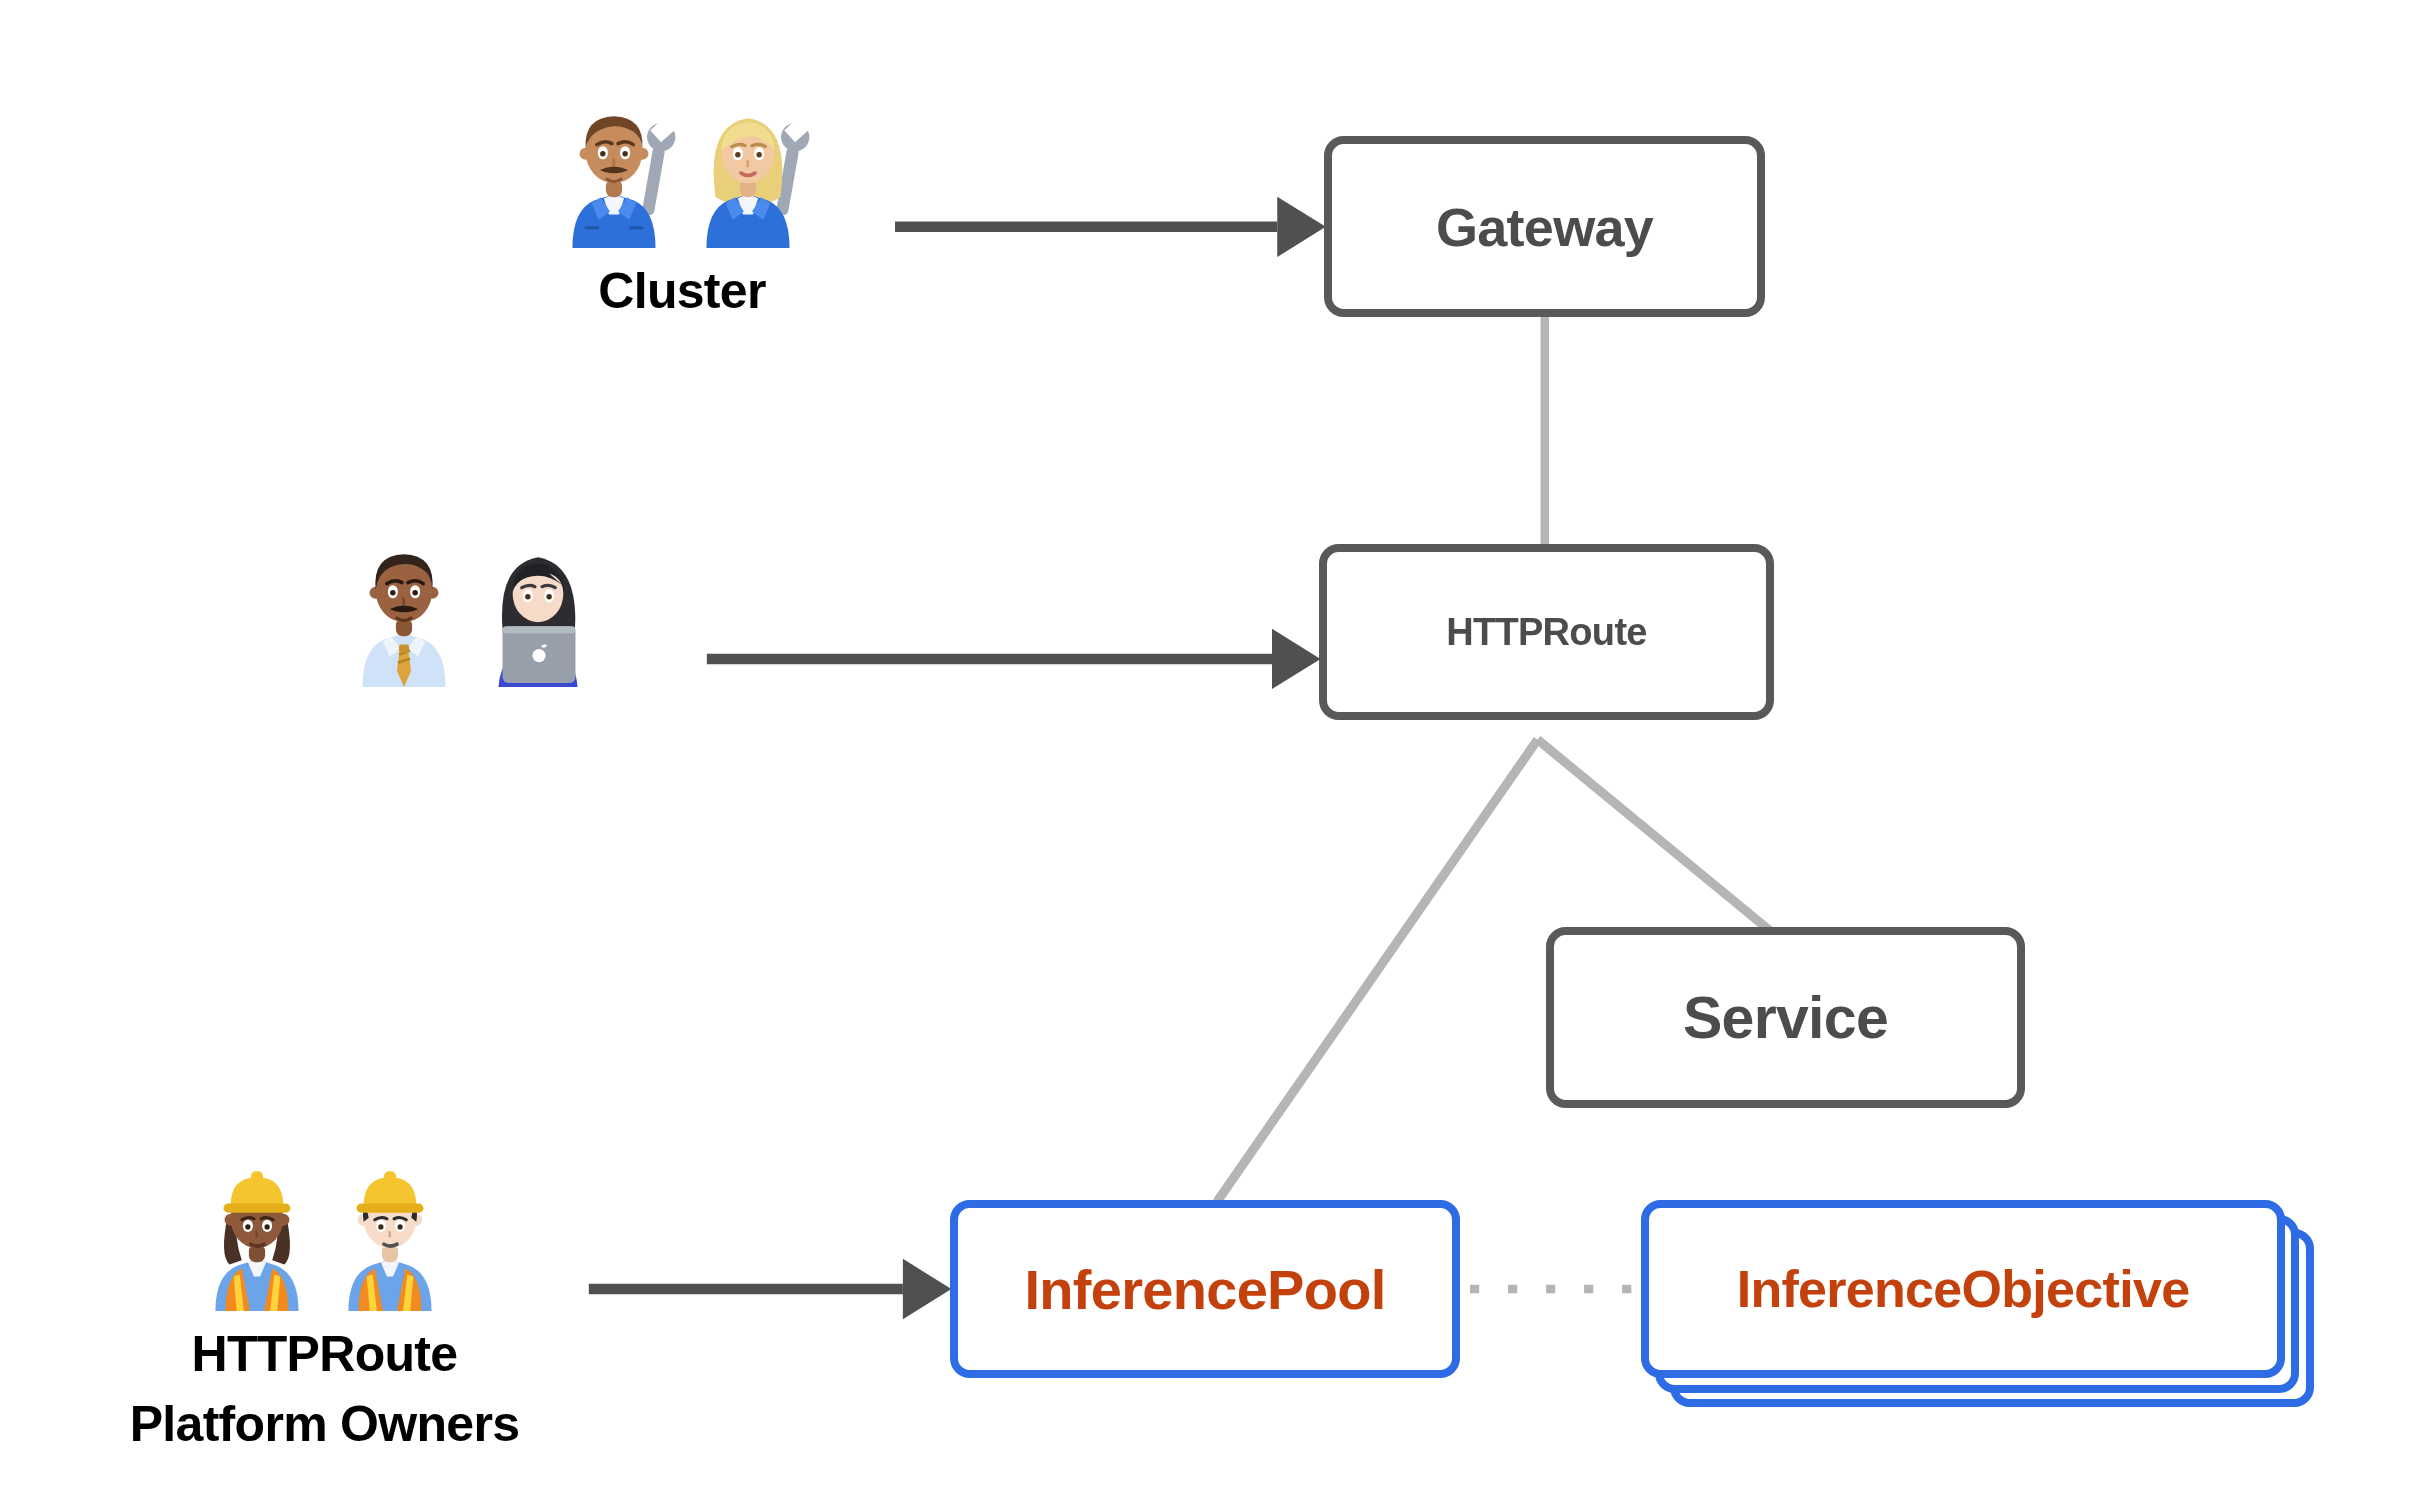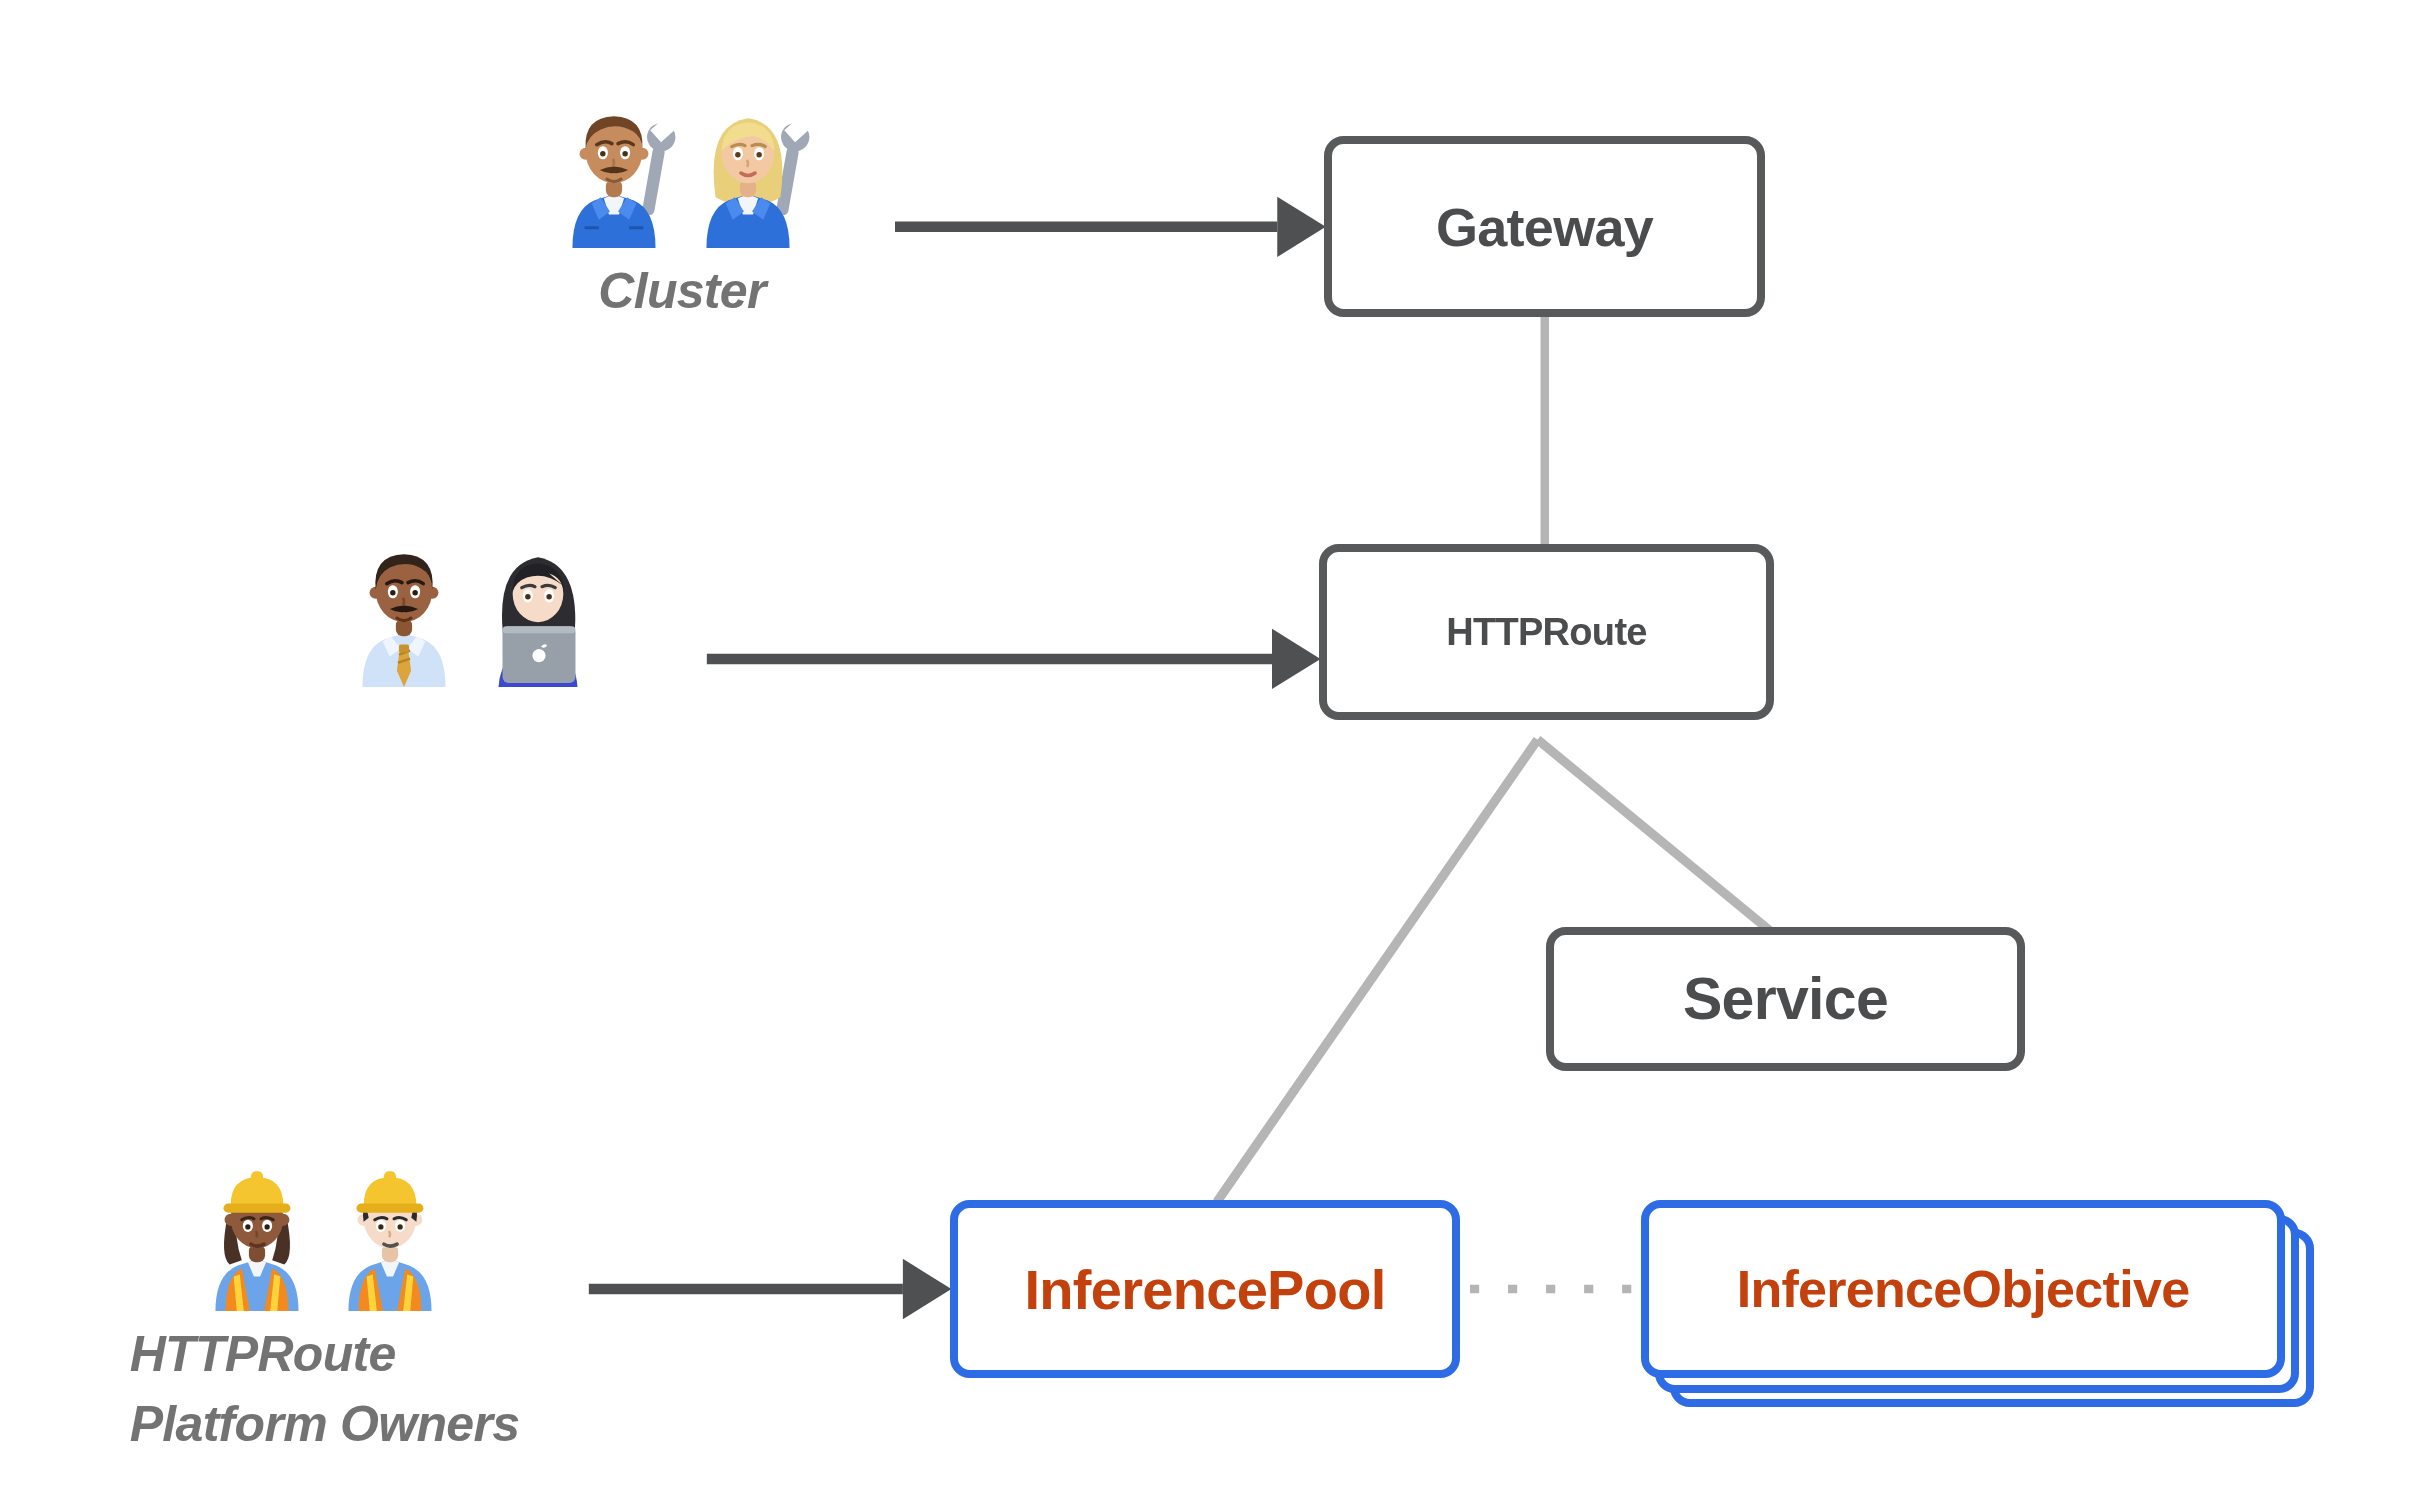--- a/index.html
+++ b/index.html
@@ -13,34 +13,34 @@
     background:#ffffff;border:8.5px solid #58595b;border-radius:19.7px;box-sizing:border-box;
     color:#4b4c4e;font-weight:bold;letter-spacing:-0.7px;white-space:nowrap;
   }
   .node.blue{border-color:#2d6ce5;color:#c2410c;}
   .stack-card{
     position:absolute;background:#ffffff;border:8.5px solid #2d6ce5;border-radius:19.7px;
     box-sizing:border-box;z-index:2;
   }
   #node-gateway{left:1324px;top:136px;width:441px;height:181px;font-size:54px;}
   #node-httproute{left:1319px;top:544px;width:455px;height:176px;font-size:38px;}
-  #node-service{left:1546px;top:927px;width:479px;height:144px;font-size:59px;}
+  #node-service{left:1546px;top:927px;width:479px;height:181px;font-size:59px;}
   #node-inference-pool{left:950px;top:1200px;width:510px;height:178px;font-size:56px;}
   #node-inference-objective{left:1641px;top:1200px;width:644px;height:178px;font-size:52px;z-index:4;}
   #stack-card-2{left:1655px;top:1215px;width:644px;height:178px;z-index:3;}
   #stack-card-3{left:1670px;top:1229px;width:644px;height:178px;z-index:2;}
   .actor{position:absolute;display:flex;flex-direction:column;align-items:center;z-index:3;}
   #actor-cluster-operators{left:420px;top:96px;width:524px;}
   #actor-application-developers{left:210px;top:535px;width:524px;}
   #actor-inference-platform-owners{left:26px;top:1159px;width:597px;}
   .emoji-row{display:flex;gap:11.8px;align-items:flex-end;}
   .emoji{width:122px;height:152px;display:block;}
   .actor-label{
-    margin-top:7.9px;text-align:left;color:#737373;font-weight:bold;
-    font-size:50px;line-height:1.40;letter-spacing:-0.7px;font-style:italic;
+    margin-top:7.9px;text-align:center;color:#000000;font-weight:bold;
+    font-size:50px;line-height:1.40;letter-spacing:-0.7px;
   }
   .actor-label span{display:block;white-space:nowrap;}
 </style>
 </head>
 <body>
 
 <div class="canvas">
 
   <svg class="edges" viewBox="0 0 3700 2300">
     <g>

